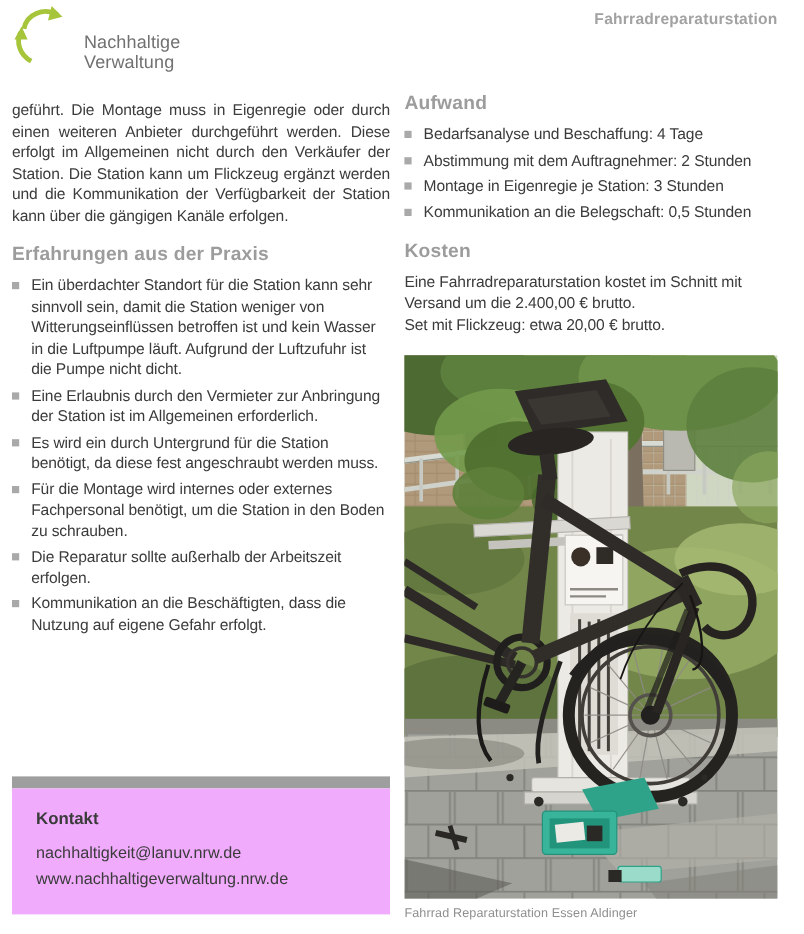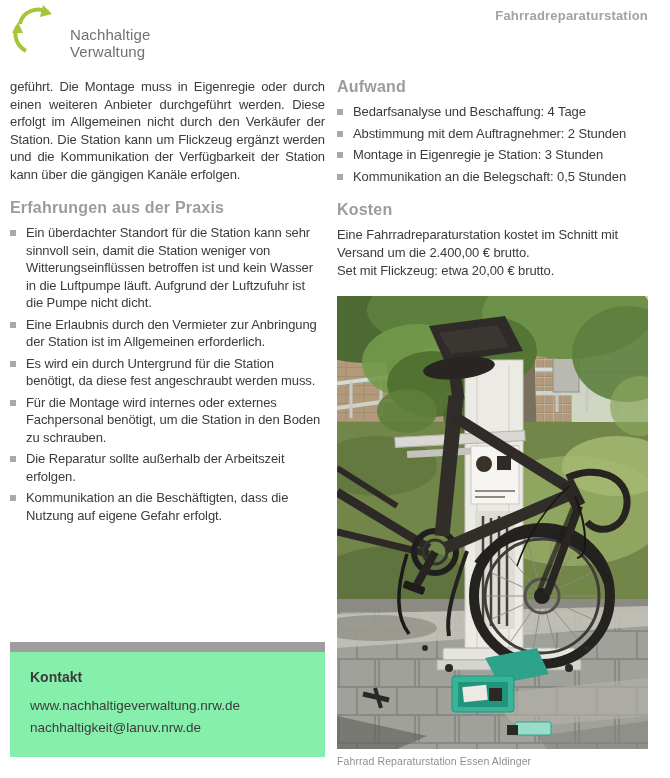--- a/index.html
+++ b/index.html
@@ -14,21 +14,21 @@
   }
   
   .header { position:relative; height:78px; }
   .logo { position:absolute; left:10px; top:2px; display:flex; align-items:flex-end; gap:4px; }
   .logo-text { font-size:15px; line-height:17px; color:#717171; letter-spacing:0.1px; }
   .page-title {
     position:absolute; right:22px; top:8px;
     font-size:13px; font-weight:bold; color:#a2a2a2; letter-spacing:0.2px;
   }
   
-  .content { display:flex; gap:12px; padding:0 22px 0 10px; align-items:flex-start; }
+  .content { display:flex; gap:12px; padding:0 22px 0 10px; align-items:center; }
   .col-left { width:315px; height:679px; display:flex; flex-direction:column; }
   .col-right { width:311px; }
   
   .body-par {
     font-size:13px; line-height:17.5px; text-align:justify; color:#3b3b3b;
     letter-spacing:-0.1px;
   }
   h2.sec {
     font-size:16px; font-weight:bold; color:#9c9c9c; letter-spacing:0.2px;
     margin:16px 0 7px 0;
@@ -38,21 +38,21 @@
   ul.blist li {
     display:flex; gap:10px; margin-bottom:4px;
     font-size:13px; line-height:17.5px; letter-spacing:-0.1px;
   }
   ul.blist .sq {
     flex:none; width:6px; height:6px; background:#a9a9a9; margin-top:6px;
   }
   
   .kontakt-wrap { margin-top:auto; }
   .kontakt-bar { height:10px; background:#9e9e9e; }
-  .kontakt-box { background:#86efac; padding:17px 20px 18px 20px; }
+  .kontakt-box { background:#f0abfc; padding:17px 20px 18px 20px; }
   .kontakt-title { font-size:14px; font-weight:bold; color:#3b3b3b; margin-bottom:10px; }
   .kontakt-line { font-size:13.5px; line-height:22px; color:#3b3b3b; }
   
   .kosten-par { font-size:13px; line-height:18px; letter-spacing:-0.1px; }
   figure.photo { margin-top:16px; }
   figure.photo svg { display:block; width:311px; height:453px; }
   figcaption.photo-caption {
     margin-top:6px; font-size:10.5px; color:#8f8f8f; letter-spacing:0.1px;
   }
 </style>
@@ -109,22 +109,22 @@
         <li>
             <span class="sq"></span>
             <span>Kommunikation an die Beschäftigten, dass die Nutzung auf eigene Gefahr erfolgt.</span>
           </li>
       </ul>
 
       <div class="kontakt-wrap">
         <div class="kontakt-bar"></div>
         <div class="kontakt-box">
           <div class="kontakt-title">Kontakt</div>
+          <div class="kontakt-line">nachhaltigkeit@lanuv.nrw.de</div>
           <div class="kontakt-line">www.nachhaltigeverwaltung.nrw.de</div>
-          <div class="kontakt-line">nachhaltigkeit@lanuv.nrw.de</div>
         </div>
       </div>
     </div>
 
     <div class="col-right">
       <h2 class="sec">Aufwand</h2>
       <ul class="blist">
         <li>
             <span class="sq"></span>
             <span>Bedarfsanalyse und Beschaffung: 4 Tage</span>

